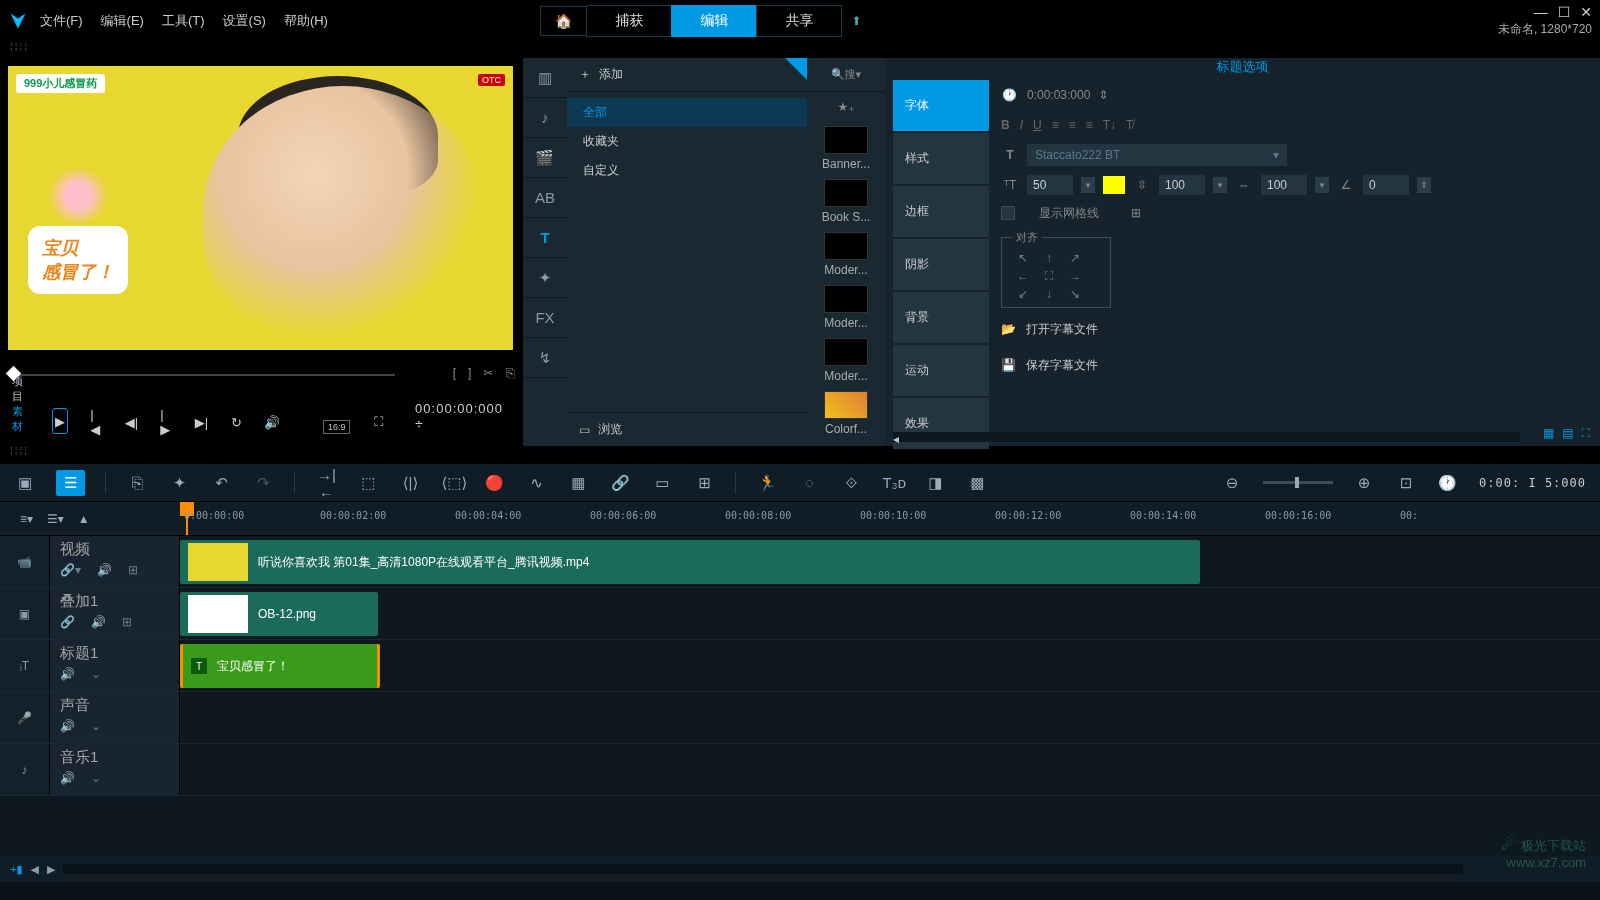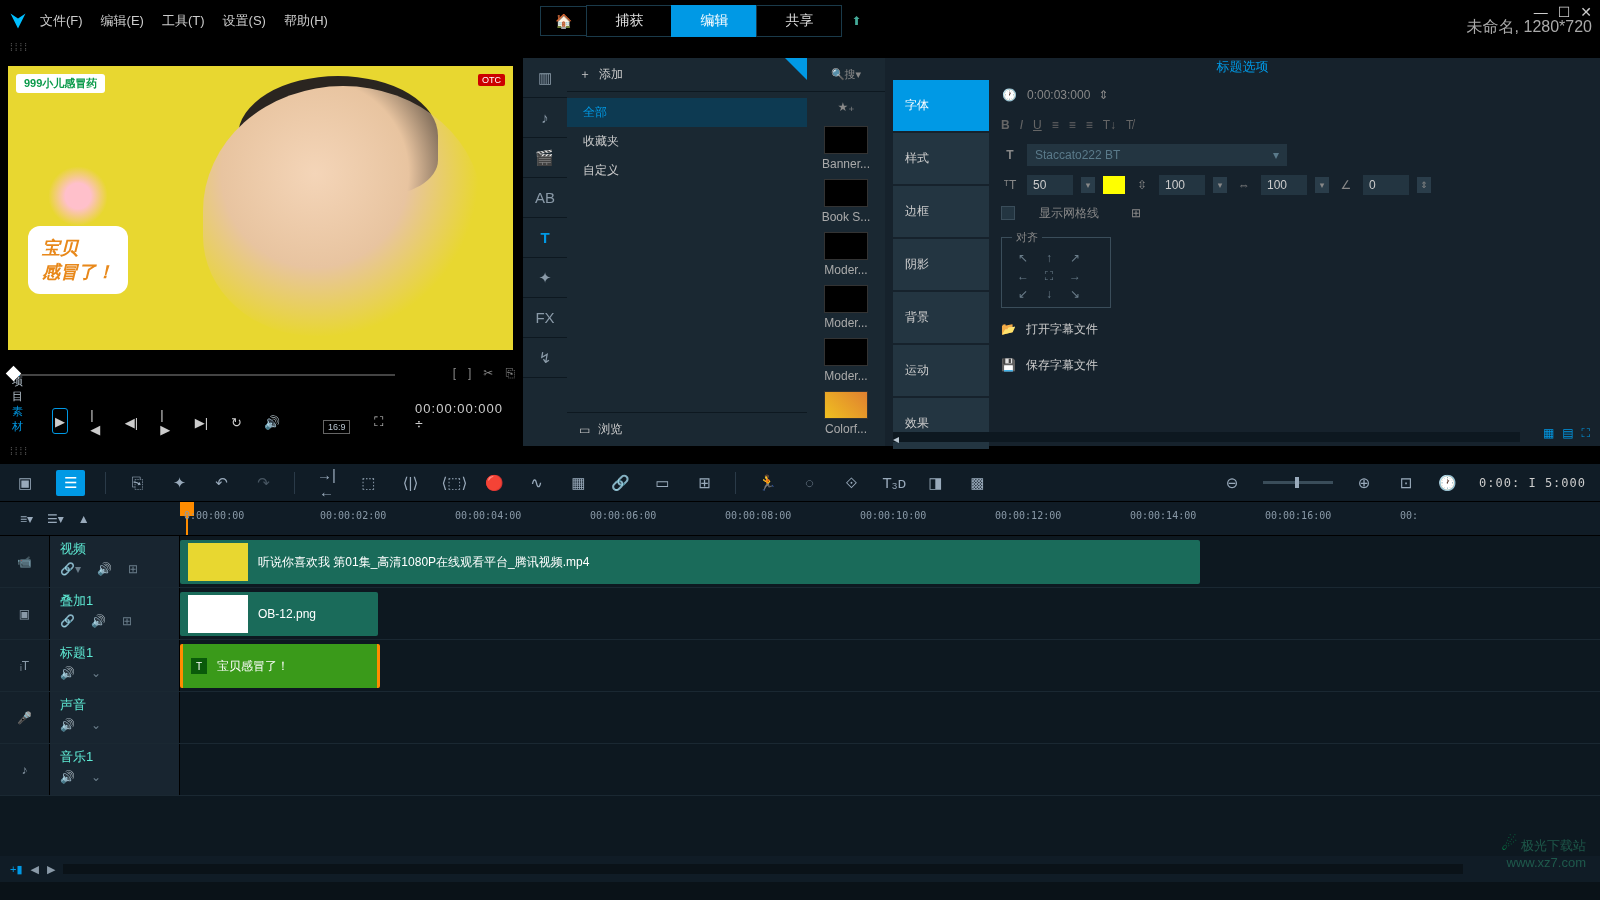--- a/index.html
+++ b/index.html
@@ -8,21 +8,21 @@
 .logo{width:20px;height:20px;margin-right:12px;color:#00bfff}
 .menu{display:flex;gap:18px}
 .menu span{color:#ccc;cursor:pointer;font-size:13px}
 .tabs-top{position:absolute;left:540px;display:flex;align-items:center}
 .tab-top{padding:6px 28px;border:1px solid #1a3a4a;margin-right:-1px;cursor:pointer;font-size:14px;color:#ddd}
 .tab-top.home{padding:6px 14px}
 .tab-top.active{background:#0099e5;border-color:#0099e5;color:#fff}
 .upload-icon{color:#4a9;margin-left:10px;cursor:pointer}
 .win-ctrl{position:absolute;right:8px;top:4px;display:flex;gap:10px;color:#ccc}
 .win-ctrl span{cursor:pointer;font-size:14px}
-.status-right{position:absolute;right:8px;bottom:4px;color:#aaa;font-size:16px}
+.status-right{position:absolute;right:8px;bottom:4px;color:#aaa;font-size:12px}
 .dots-row{height:16px;background:#000;padding-left:10px;color:#555;font-size:10px;letter-spacing:2px}
 
 .main-row{height:388px;display:flex;background:#b91c1c}
 .preview-pane{width:523px;background:#000;display:flex;flex-direction:column;padding:4px 8px}
 .preview-img{width:505px;height:284px;background:#e8d730;margin-top:4px;position:relative;overflow:hidden}
 .ad-banner{position:absolute;top:8px;left:8px;background:#fff;color:#0a9a4a;padding:2px 8px;border-radius:3px;font-size:11px;font-weight:bold}
 .ad-otc{position:absolute;top:8px;right:8px;background:#c00;color:#fff;padding:1px 4px;font-size:9px;border-radius:2px}
 .ad-child{position:absolute;left:195px;top:20px;width:280px;height:250px;background:radial-gradient(circle at 40% 35%,#f4d5b8 0%,#e8c4a0 40%,transparent 70%);border-radius:50% 50% 40% 40%}
 .ad-hair{position:absolute;left:230px;top:10px;width:200px;height:120px;background:#2a2520;border-radius:50% 50% 30% 30%}
 .ad-text-box{position:absolute;left:20px;top:160px;background:#fff;padding:10px 14px;border-radius:12px;color:#e8881a;font-size:18px;font-weight:bold;font-style:italic}
@@ -108,21 +108,21 @@
 .tri-btn{color:#0c6}
 .ruler{flex:1;position:relative;height:100%;overflow:hidden}
 .ruler-mark{position:absolute;top:8px;color:#8a9aa8;font-size:10px;font-family:monospace}
 .playhead{position:absolute;left:0;top:0;width:14px;height:14px;background:#ff8c00}
 .playhead::after{content:'';position:absolute;left:6px;top:14px;width:2px;height:380px;background:#ff8c00}
 
 .tracks{background:#0d1820;height:320px;overflow:hidden;position:relative}
 .track{height:52px;display:flex;border-bottom:1px solid #1a2832}
 .track-head{width:50px;background:#14202a;display:flex;align-items:center;justify-content:center;color:#8a9aa8;border-right:1px solid #000}
 .track-ctrl{width:130px;background:#182530;padding:4px 10px;border-right:1px solid #000}
-.track-name{color:#5eead4;font-size:13px;margin-bottom:4px}
+.track-name{color:#a3a3a3;font-size:15px;margin-bottom:4px}
 .track-icons{display:flex;gap:16px;color:#6a7d8a;font-size:12px}
 .track-icons span{cursor:pointer}
 .track-content{flex:1;position:relative;background:#0d1820}
 .clip{position:absolute;top:4px;height:44px;border-radius:2px;display:flex;align-items:center;padding:0 8px;font-size:12px;color:#fff;overflow:hidden}
 .clip-video{left:0;width:1020px;background:#1a6b5a}
 .clip-thumb{width:60px;height:38px;background:#e8d730;margin-right:10px;flex-shrink:0}
 .clip-overlay{left:0;width:198px;background:#1a6b5a}
 .clip-ov-thumb{width:60px;height:38px;background:#fff;margin-right:10px;flex-shrink:0;position:relative}
 .clip-ov-thumb::before{content:'';position:absolute;left:-8px;top:-4px;width:76px;height:46px;background:#000;z-index:-1}
 .clip-title{left:0;width:200px;background:#3a9a1a;border-left:3px solid #ff8c00;border-right:3px solid #ff8c00}

